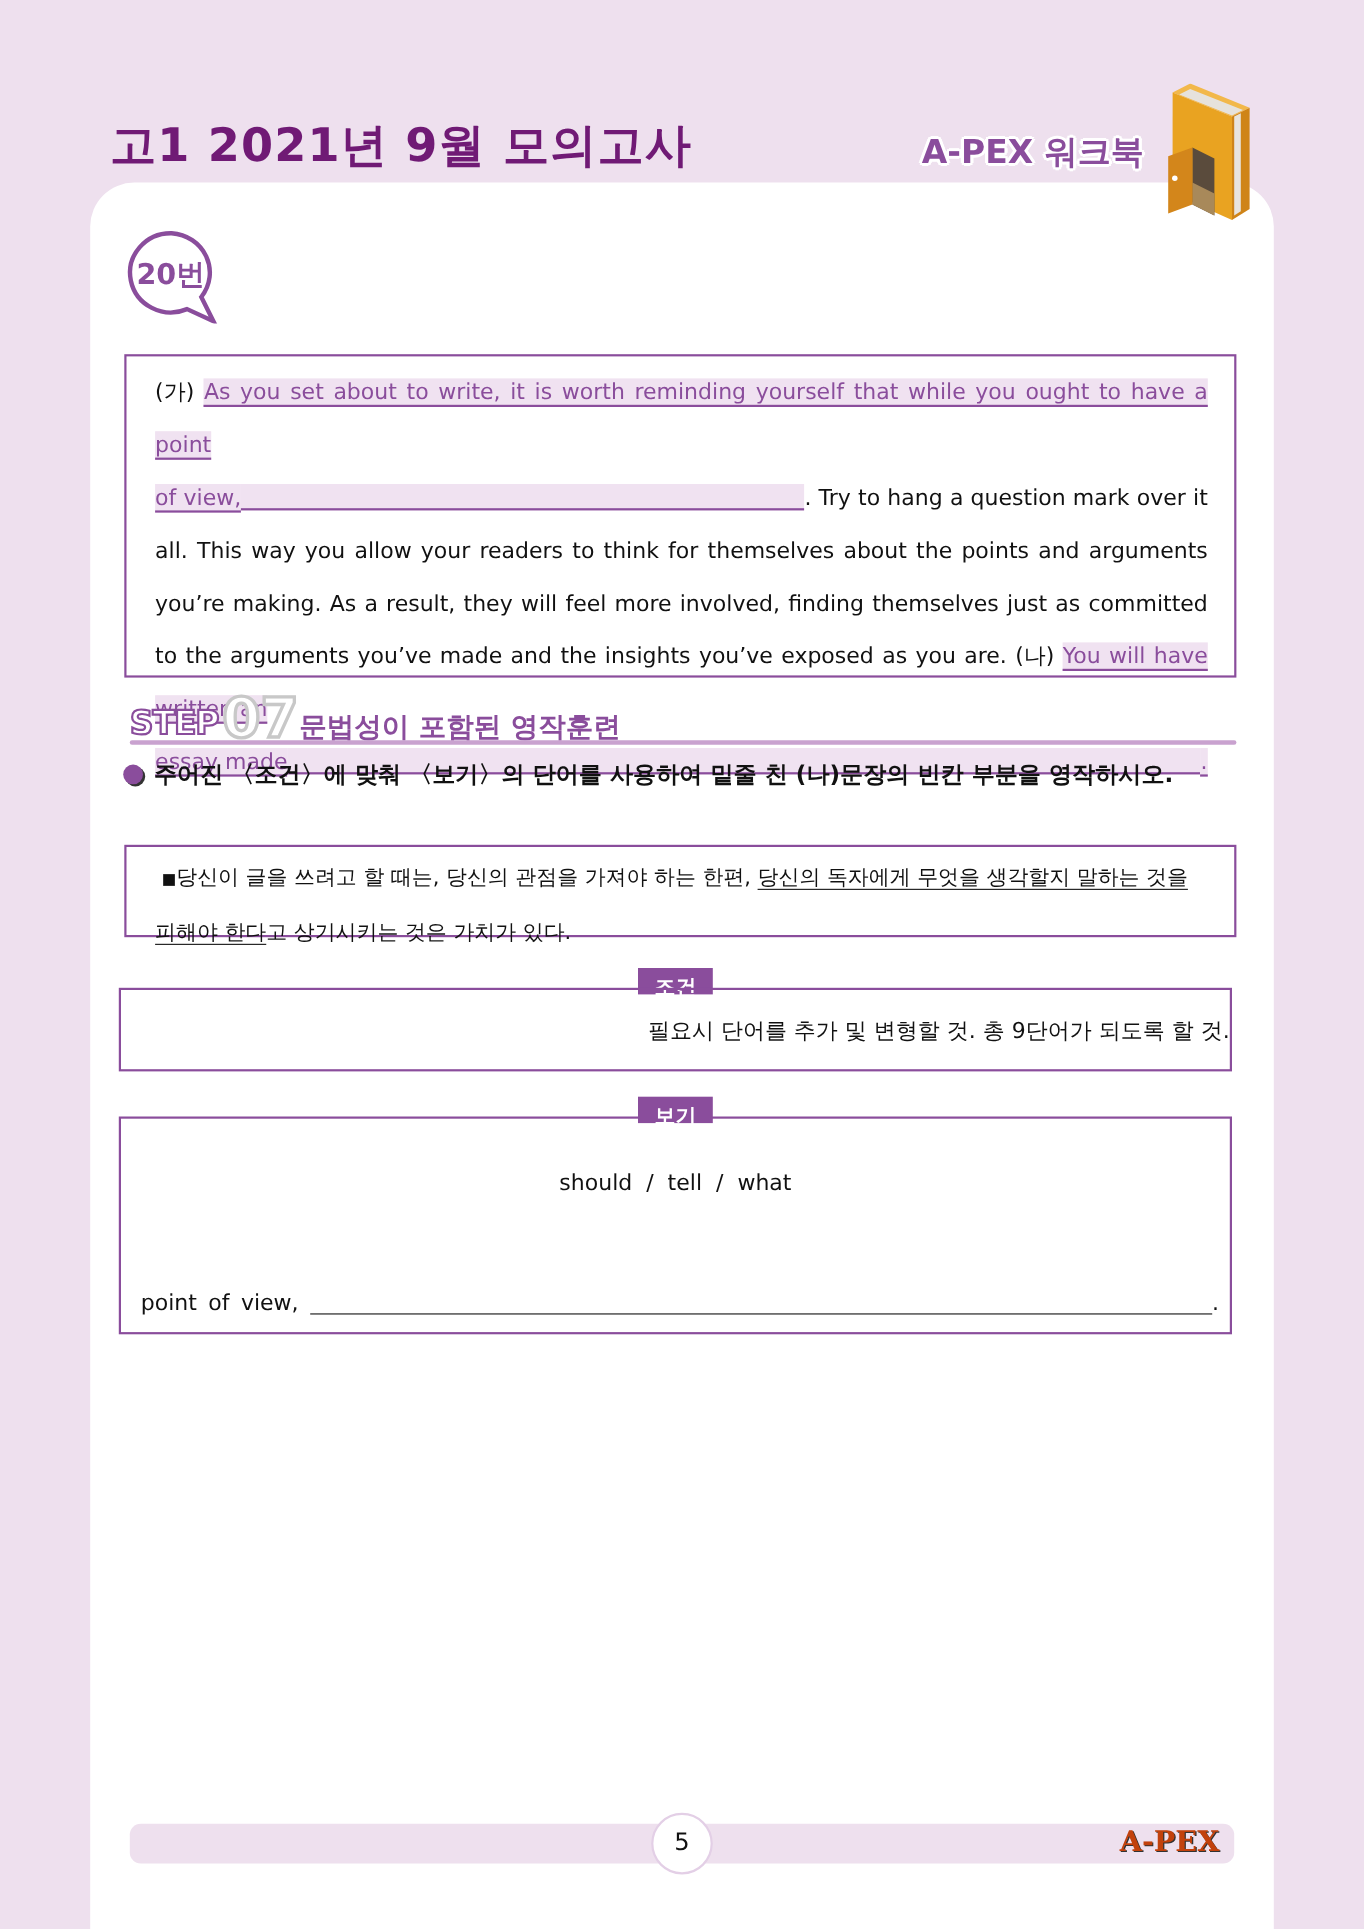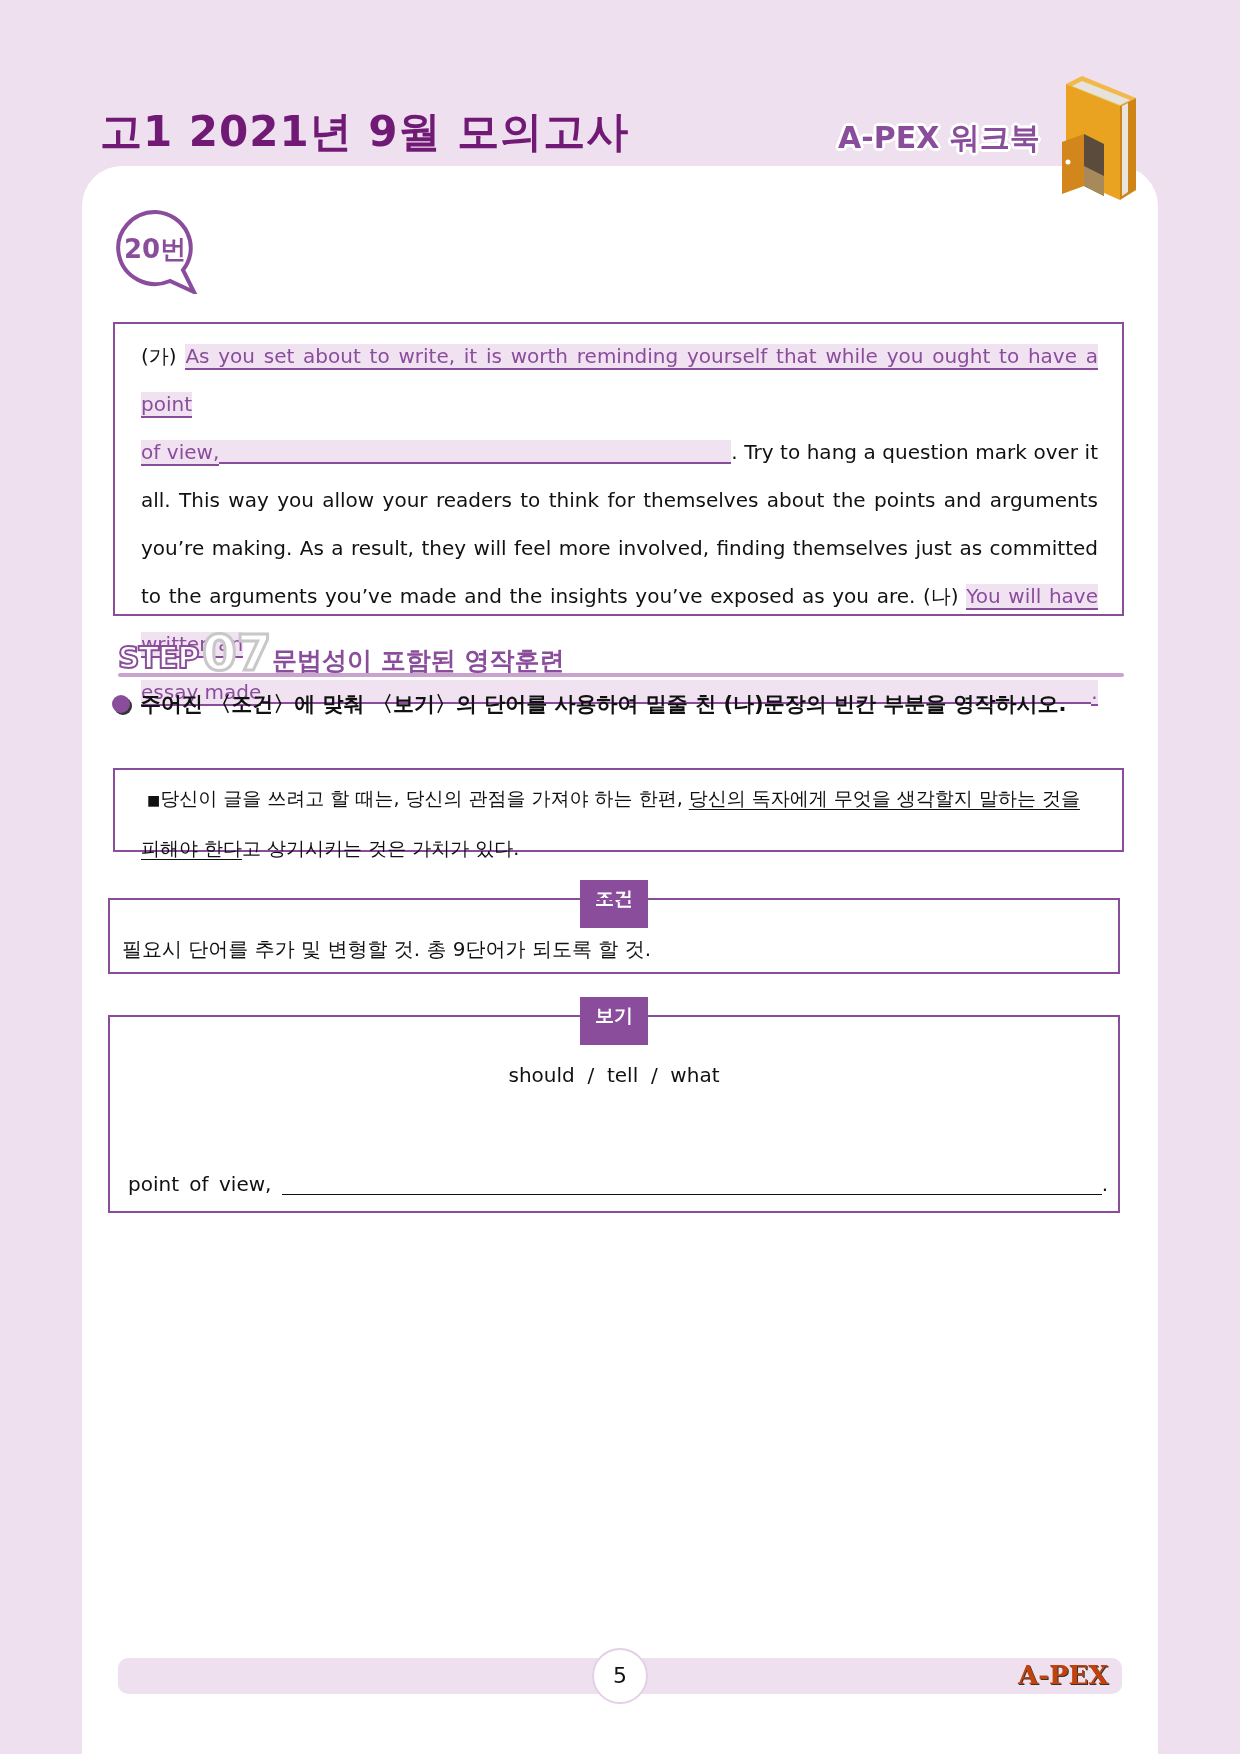--- a/index.html
+++ b/index.html
@@ -20,22 +20,22 @@
   .step-word { position:absolute; left:0; top:10px; font-size:30px; font-weight:900; color:#fff; -webkit-text-stroke:2px #8a4d9c; font-family:"DejaVu Sans",sans-serif; letter-spacing:-1px; }
   .step-num { position:absolute; left:84px; top:-6px; font-size:50px; font-weight:bold; color:#fff; -webkit-text-stroke:3px #c8c8c8; }
   .step-title { position:absolute; left:154px; top:14px; font-size:25px; font-weight:bold; color:#8a4d9c; white-space:nowrap; }
   .step-line { position:absolute; left:118px; top:673px; width:1006px; height:4px; background:#c9a2cf; border-radius:2px; }
   .instruction { position:absolute; left:112px; top:690px; font-size:21px; font-weight:bold; white-space:nowrap; }
   .inst-icon { display:inline-block; width:18px; height:18px; border-radius:50%; background:#8a4d9c; margin-right:10px; vertical-align:-2px; box-shadow:2px 2px 0 #333; }
   .korean-box { position:absolute; left:113px; top:768px; width:1011px; height:84px; border:2px solid #8a4d9c; box-sizing:border-box; padding:4px 24px 0 26px; }
   .korean-box p { margin:0; font-size:19px; line-height:48px; text-align:justify; }
   .ul { text-decoration:underline; text-underline-offset:4px; }
   .cond-box { position:absolute; left:108px; top:898px; width:1012px; height:76px; border:2px solid #8a4d9c; box-sizing:border-box; }
-  .cond-box p { margin:12px; text-align:left; font-size:20px; line-height:74px; }
-  .tag { position:absolute; background:#8a4d9c; color:#fff; font-size:19px; font-weight:bold; width:68px; height:48px; line-height:36px; text-align:center; }
+  .cond-box p { margin:0; text-align:right; font-size:20px; line-height:74px;padding-left:40px; }
+  .tag { position:absolute; background:#8a4d9c; color:#fff; font-size:19px; font-weight:bold; width:68px; height:24px; line-height:36px; text-align:center; }
   .ex-box { position:absolute; left:108px; top:1015px; width:1012px; height:198px; border:2px solid #8a4d9c; box-sizing:border-box; }
   .words { position:absolute; left:0; width:100%; top:46px; text-align:center; font-size:20px; }
   .ans1 { position:absolute; left:18px; top:90px; font-size:20px; white-space:nowrap; word-spacing:4px; }
   .ans2 { position:absolute; left:18px; top:155px; font-size:20px; white-space:nowrap; word-spacing:4px; }
   .ans-blank { display:inline-block; width:820px; border-bottom:1.5px solid #111; height:18px; vertical-align:-4px; }
   .footer-bar { position:absolute; left:118px; top:1658px; width:1004px; height:36px; background:#eee0ee; border-radius:10px; }
   .page-num { position:absolute; left:592px; top:1648px; width:56px; height:56px; background:#fff; border:2px solid #e3cfe6; border-radius:50%; box-sizing:border-box; text-align:center; line-height:52px; font-size:22px; }
   .footer-brand { position:absolute; left:1018px; top:1660px; font-family:"DejaVu Serif",serif; font-weight:900; font-size:26px; color:#c2410c; text-shadow:1px 1px 0 #333; }
 </style>
 </head>

